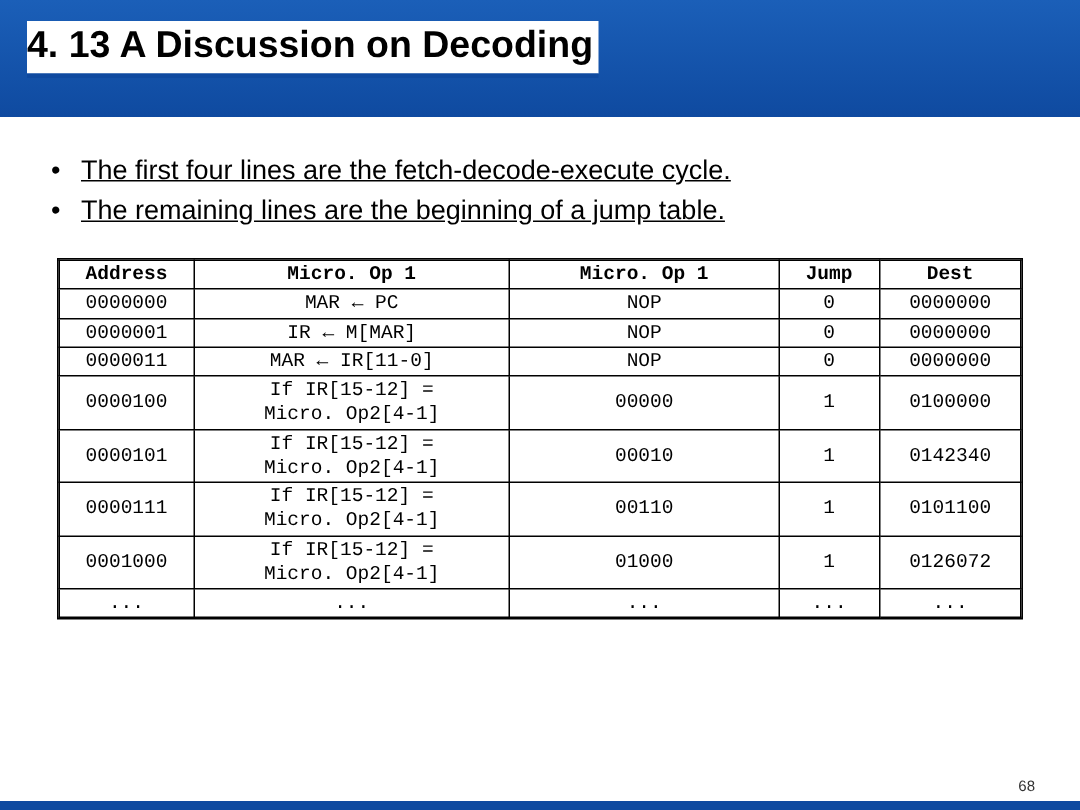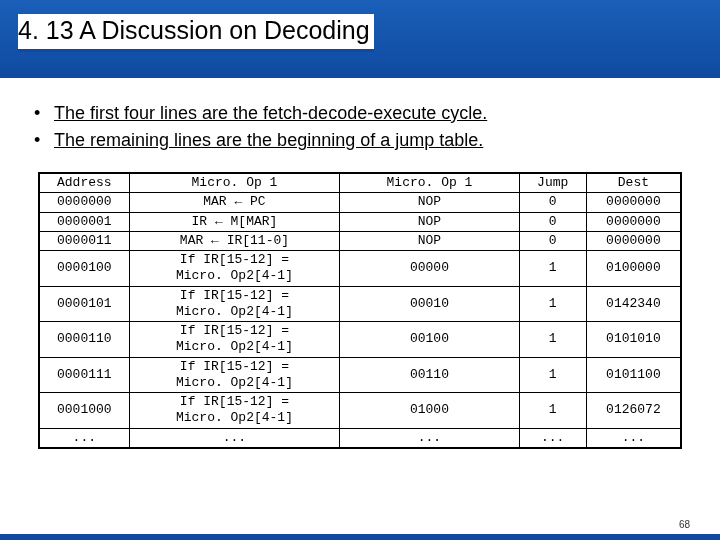--- a/index.html
+++ b/index.html
@@ -9,21 +9,21 @@
     position: relative;
     background: linear-gradient(to bottom, #1b5fb8 0%, #0f4aa0 100%);
     height: 78px;
   }
   .title-text {
     position: absolute;
     top: 14px; left: 18px;
     background: #fff;
     color: #000;
     font-size: 25px;
-    font-weight: normal;
+    font-weight: bold;
     padding: 2px 4px 4px 0;
     line-height: 1.15;
   }
   .title-text::after {
     content: "";
     position: absolute;
     left: 0; bottom: -3px;
     width: 100%;
     height: 3px;
     background: #0f4aa0;
@@ -51,21 +51,21 @@
   table { border-collapse: collapse; width: 100%; table-layout: fixed; }
   th, td {
     border: 1px solid #000;
     font-family: "Courier New", Courier, monospace;
     font-size: 13px;
     padding: 1px 4px;
     text-align: center;
     vertical-align: middle;
     line-height: 1.25;
   }
-  th { font-weight: normal; text-align: center; }
+  th { font-weight: bold; text-align: center; }
   td.center, th.center { text-align: center; }
   col.addr { width: 80px; }
   col.op1  { width: 188px; }
   col.op2  { width: 160px; }
   col.jump { width: 60px; }
   col.dest { width: 84px; }
   .pagenum {
     position: absolute;
     right: 30px;
     bottom: 10px;
@@ -141,27 +141,20 @@
               <td>0100000</td>
             </tr>
             <tr>
               <td>0000101</td>
               <td>If IR[15-12] =<br>Micro. Op2[4-1]</td>
               <td>00010</td>
               <td class="center">1</td>
               <td>0142340</td>
             </tr>
             <tr>
-              <td>0000110</td>
-              <td>If IR[15-12] =<br>Micro. Op2[4-1]</td>
-              <td>00100</td>
-              <td class="center">1</td>
-              <td>0101010</td>
-            </tr>
-            <tr>
               <td>0000111</td>
               <td>If IR[15-12] =<br>Micro. Op2[4-1]</td>
               <td>00110</td>
               <td class="center">1</td>
               <td>0101100</td>
             </tr>
             <tr>
               <td>0001000</td>
               <td>If IR[15-12] =<br>Micro. Op2[4-1]</td>
               <td>01000</td>

